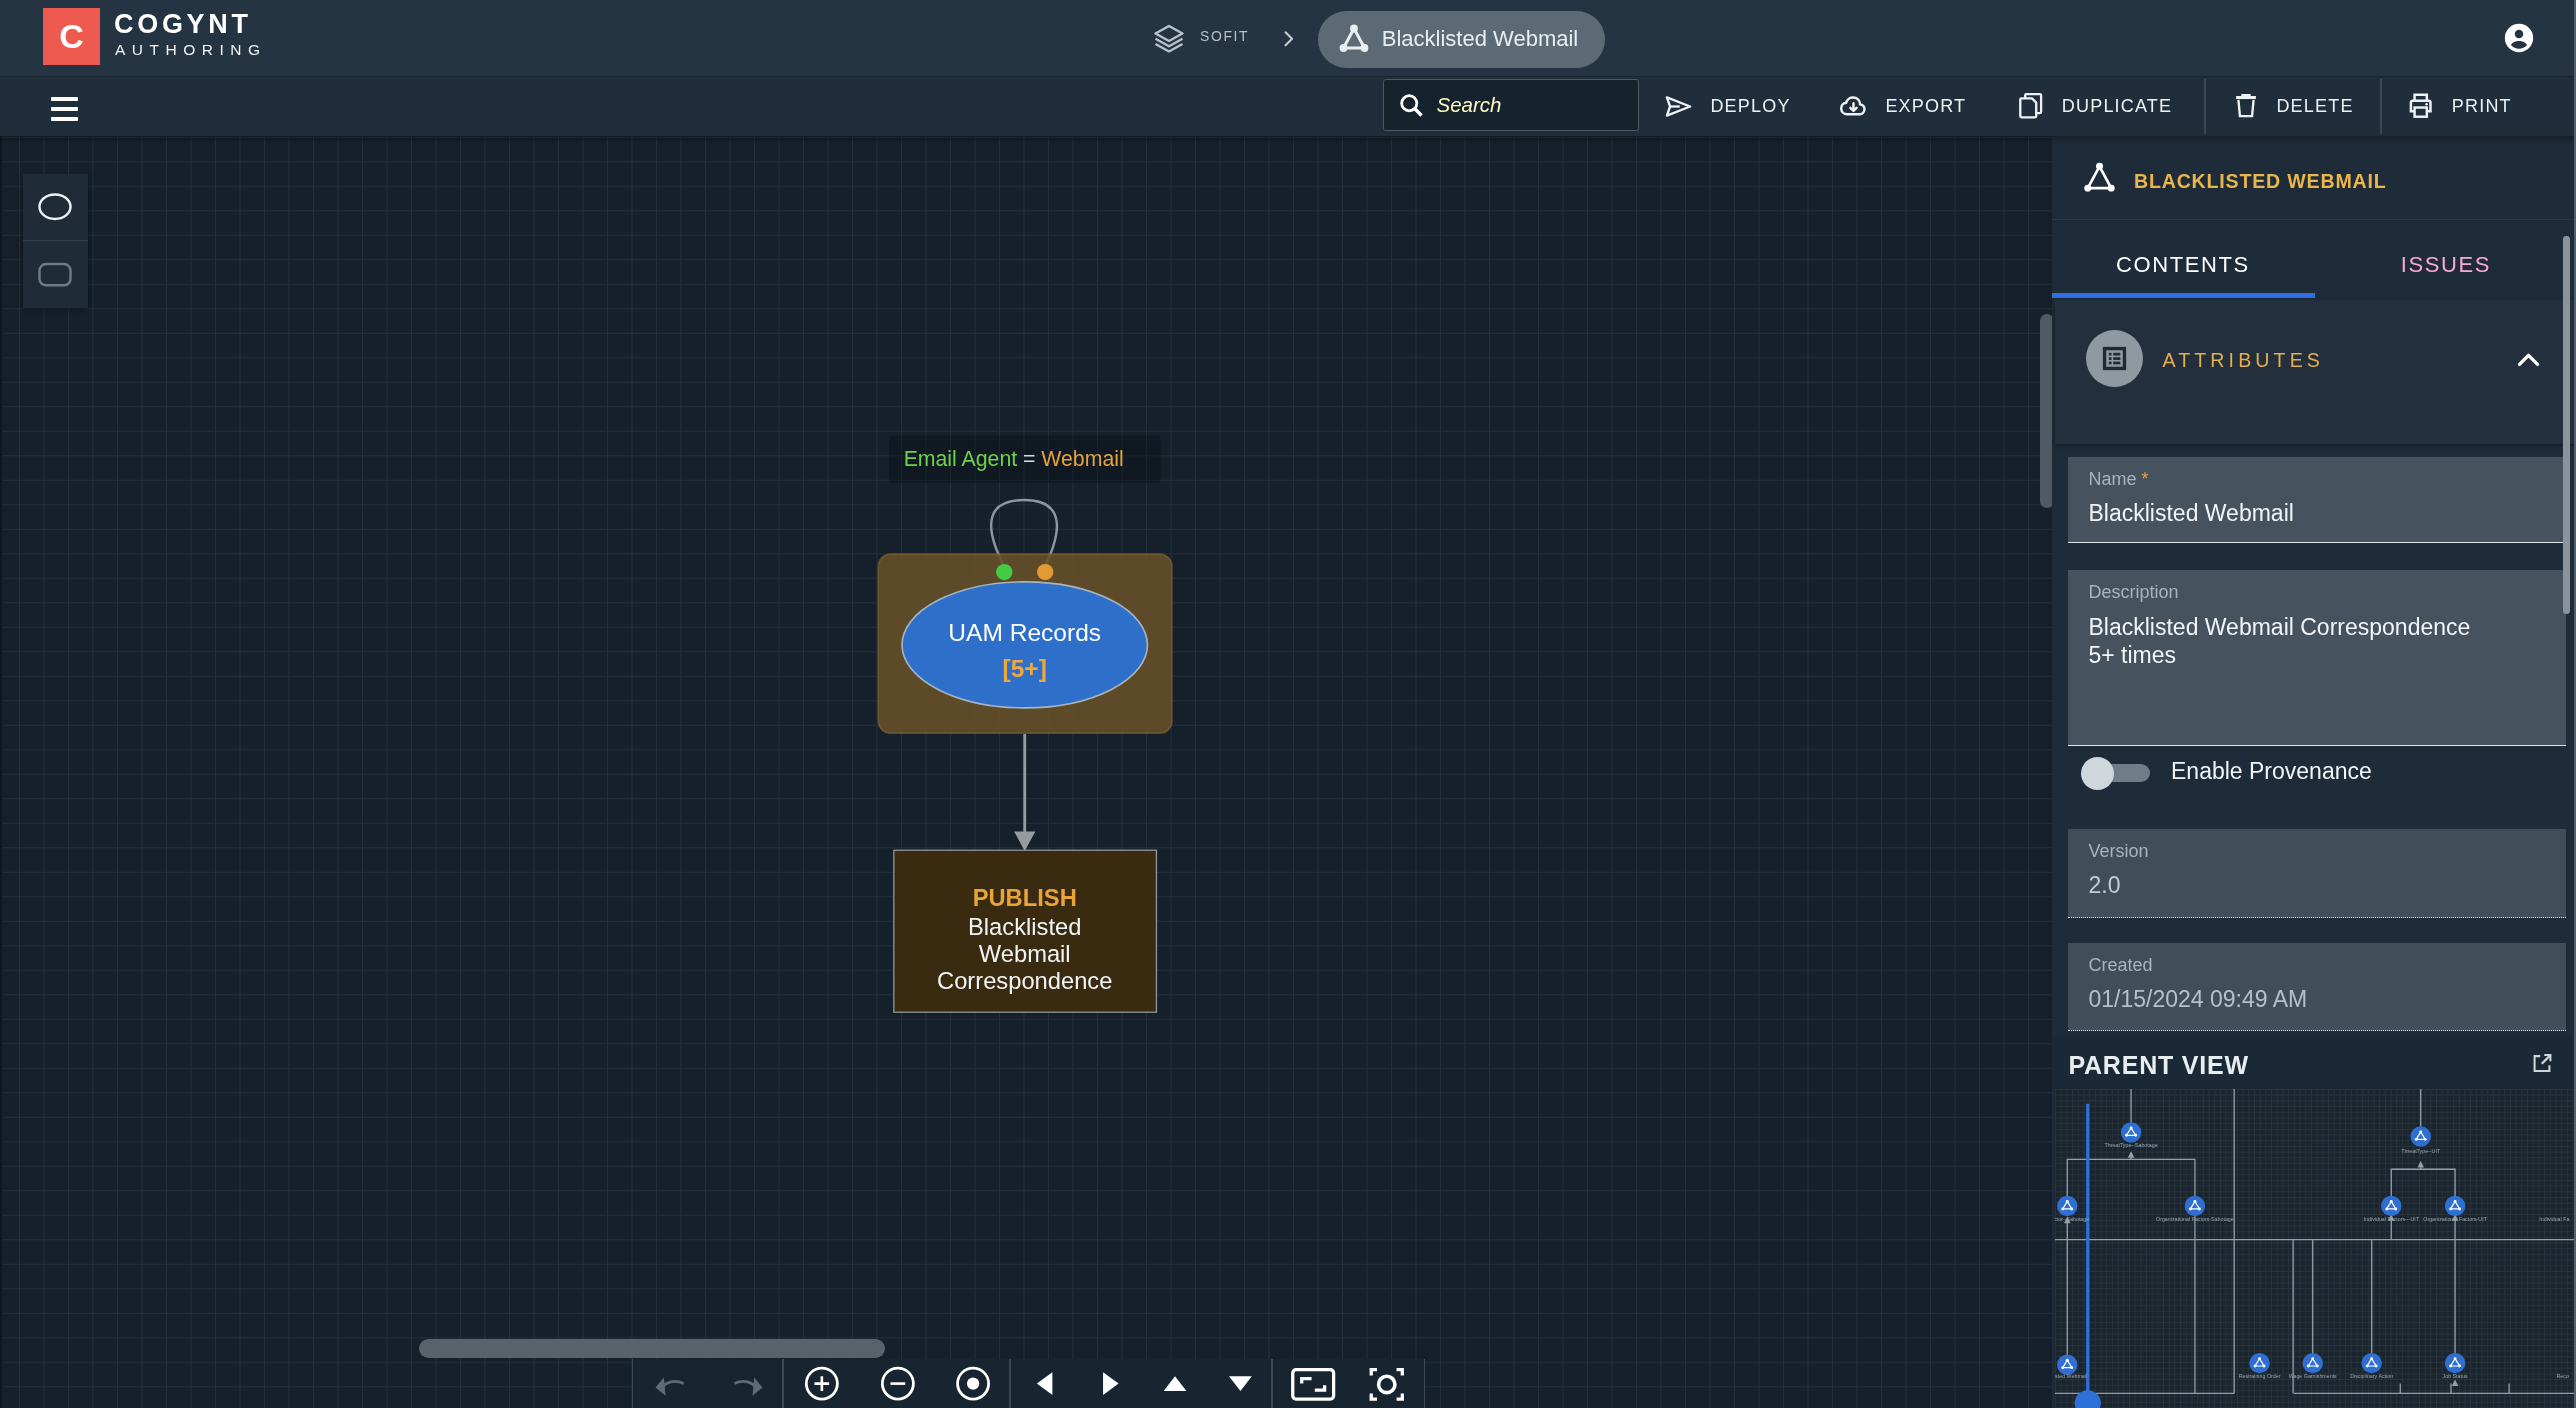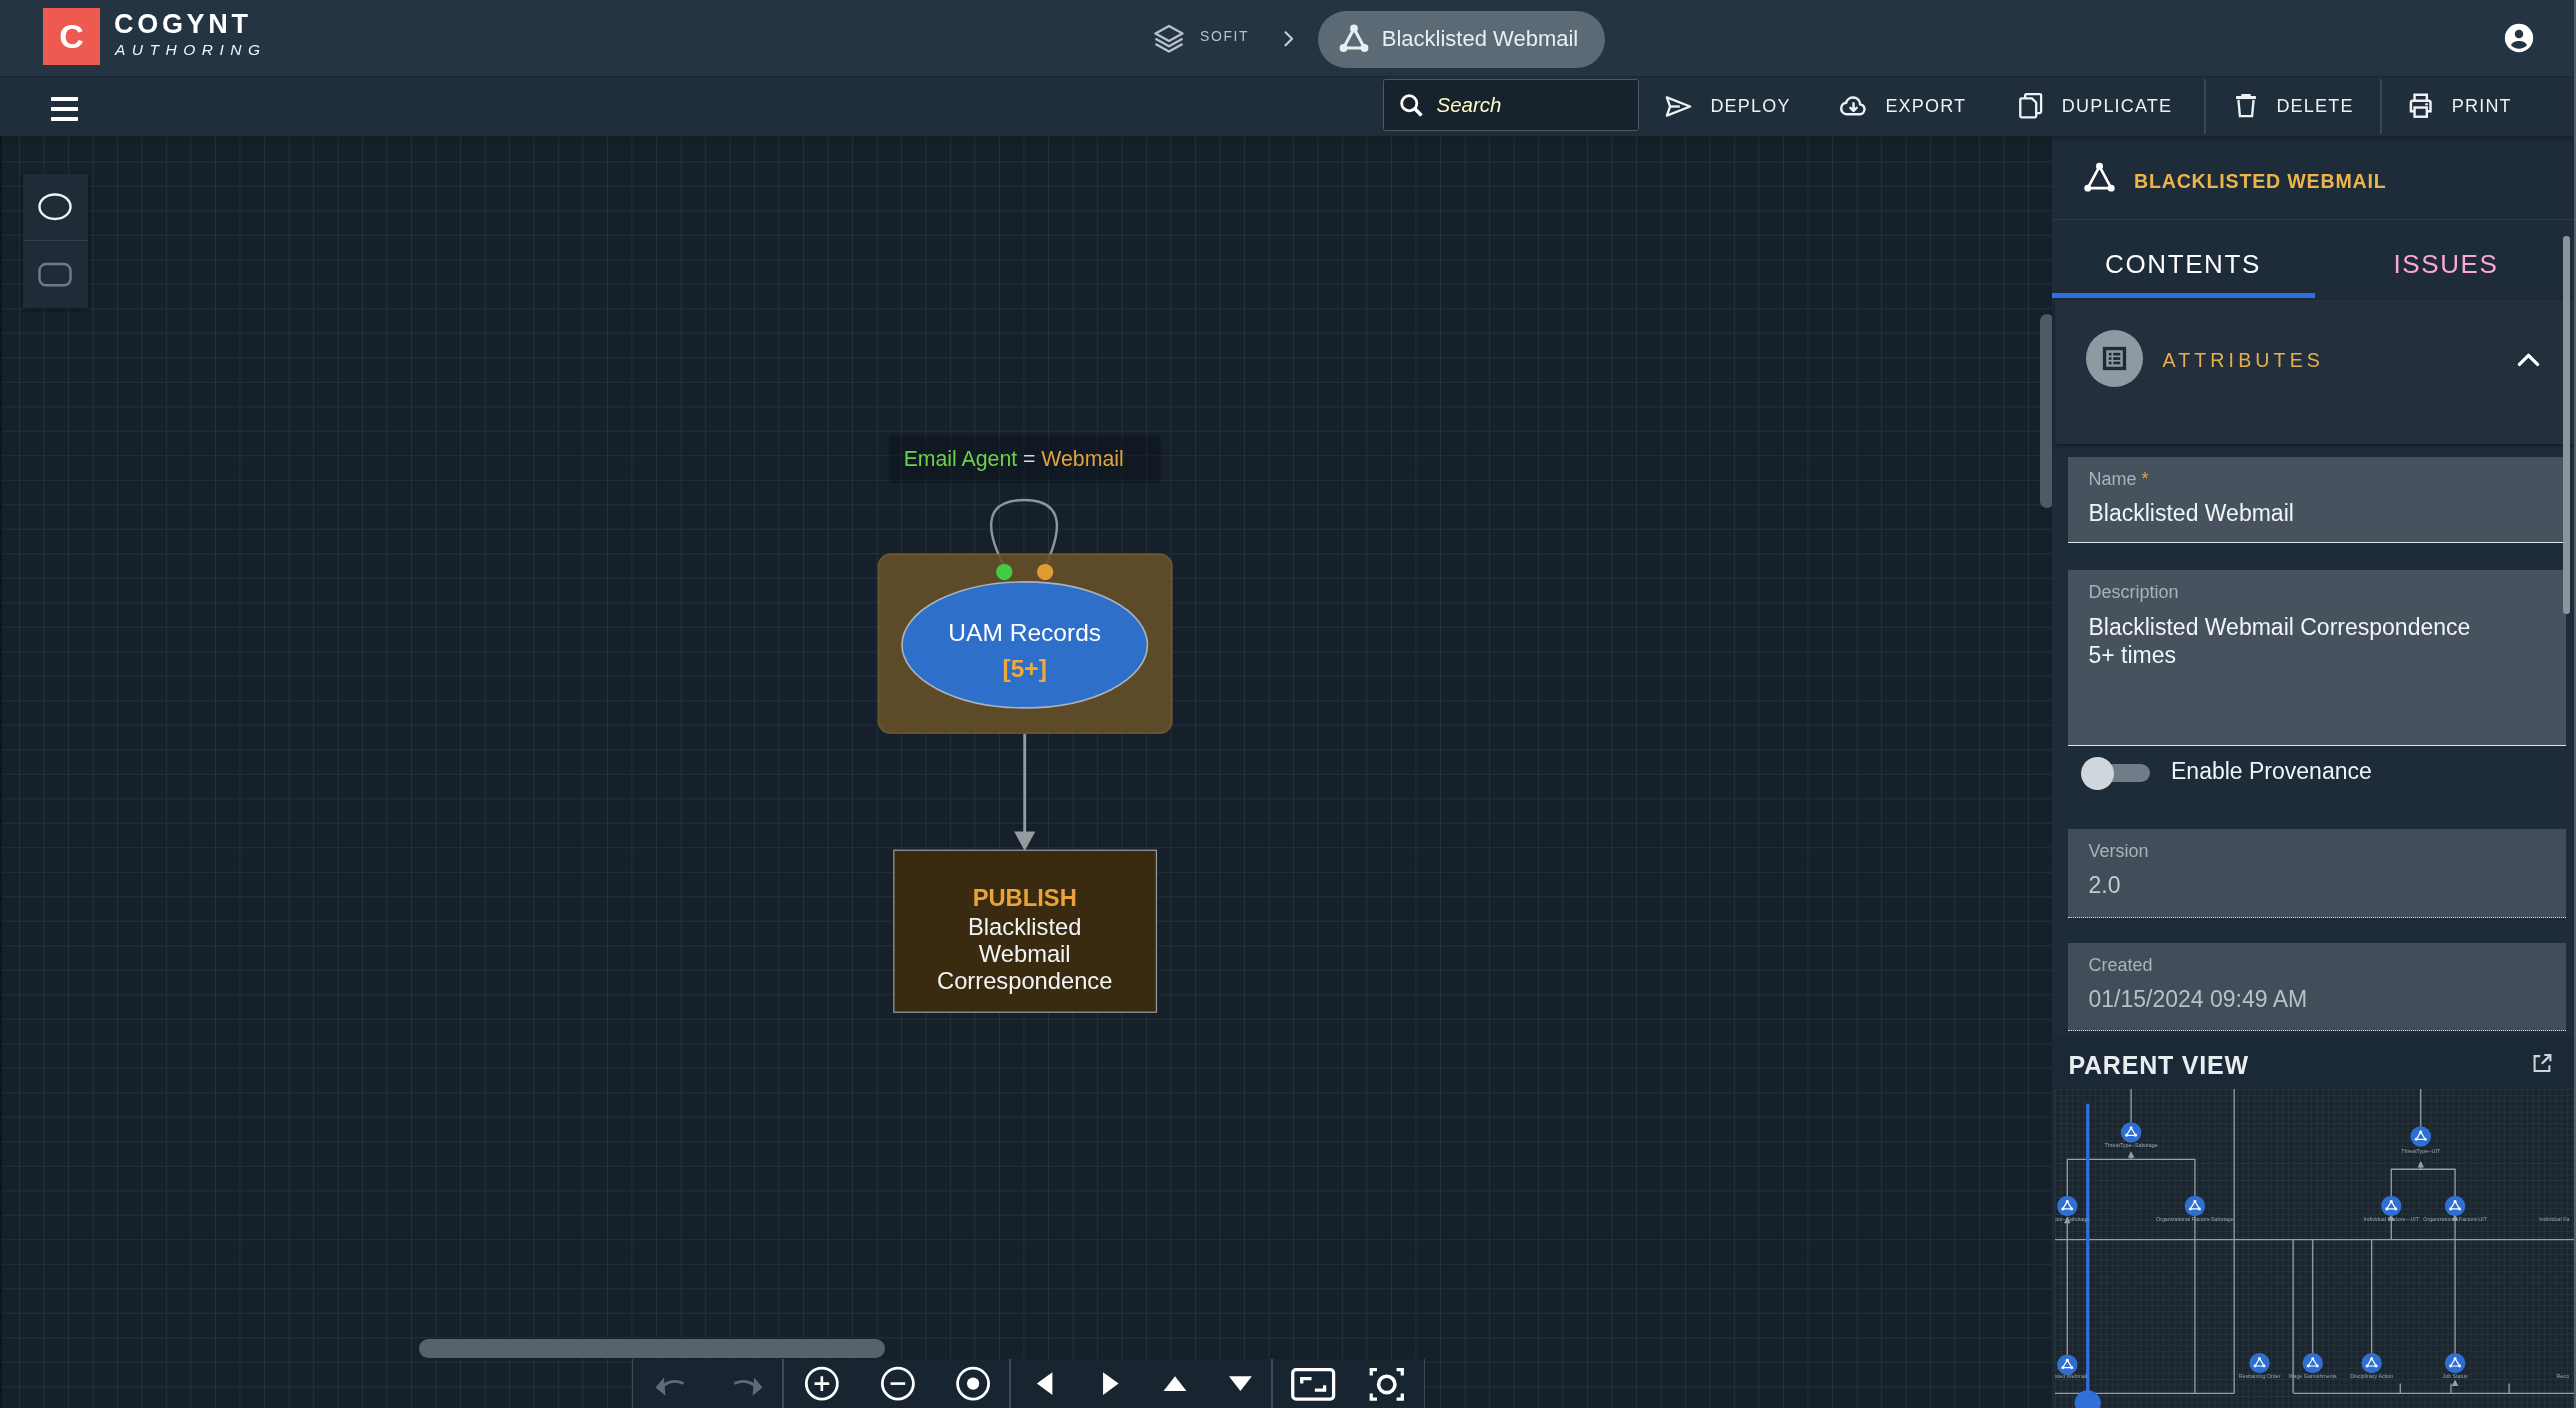--- a/index.html
+++ b/index.html
@@ -4,21 +4,21 @@
 <style>
 * { margin:0; padding:0; box-sizing:border-box; }
 html,body { width:2576px; height:1409px; overflow:hidden; background:#15202a;
   font-family:"Liberation Sans", sans-serif; }
 
 
 #topbar { position:absolute; left:0; top:0; width:2576px; height:76px; background:#243442; z-index:30; }
 #logoSq { position:absolute; left:43px; top:8.2px; width:57px; height:57px; background:#ee5a4f;
   color:#fff; font-weight:bold; font-size:34px; text-align:center; line-height:57px; }
 #logoT1 { position:absolute; left:114px; top:9px; font-size:27px; font-weight:bold; color:#fff; letter-spacing:3.7px; }
-#logoT2 { position:absolute; left:115px; top:41px; font-size:15.5px; color:#f2f5f7; letter-spacing:6.5px;font-style:italic; }
+#logoT2 { position:absolute; left:115px; top:41px; font-size:15.5px; color:#f2f5f7; letter-spacing:6.5px; }
 
 #sofit { position:absolute; left:1200px; top:28px; color:#b7c2ca; font-size:14px; letter-spacing:1.6px; }
 #pill { position:absolute; left:1318px; top:10.6px; width:287px; height:57px; background:#5c6a75; border-radius:29px; display:flex; align-items:center; padding-left:18px; }
 #pillTxt { color:#e9eef1; font-size:22px; margin-left:9.8px; }
 
 
 #toolbar { position:absolute; left:0; top:76px; width:2576px; height:60px; background:#202e3b; z-index:29;
   border-top:0.8px solid #1a2733; box-shadow:0 3.3px 5.7px rgba(0,0,0,.28); }
 #hamb { position:absolute; left:51px; top:97px; width:27px; height:23px; z-index:31;}
 #hamb div { height:4.1px; background:#fff; border-radius:0.8px; margin-bottom:5.7px; }
@@ -46,21 +46,21 @@
 
 #btoolbar { position:absolute; left:632px; top:1359px; width:793px; height:50px; background:#18242f;
   border-left:1.6px solid #3a4a56; border-right:1.6px solid #3a4a56; z-index:20; }
 .bsep { position:absolute; top:0; width:1.6px; height:50px; background:#3a4a56; }
 
 
 #panel { position:absolute; left:2052px; top:136px; width:524px; height:1273px; background:#1e2b38; z-index:10; }
 #ptitle { position:absolute; left:82px; top:34px; font-size:19.6px; font-weight:bold; letter-spacing:0.8px; color:#ecb54b; }
 #pdivide { position:absolute; left:0; top:83px; width:524px; height:0.8px; background:#2b3947; }
 .ptab { position:absolute; top:83px; width:262px; height:91px; display:flex; align-items:center; justify-content:center;
-  font-size:26px; letter-spacing:1.6px; }
+  font-size:22px; letter-spacing:1.6px; }
 #tabunder { position:absolute; left:0; top:157px; width:263px; height:4.9px; background:#2f6fe0; }
 #attrcard { position:absolute; left:2.5px; top:164px; width:522px; height:144px; background:#232f3d;
   box-shadow:0 1.6px 4.1px rgba(0,0,0,.4); }
 #attrcircle { position:absolute; left:31px; top:30px; width:57px; height:57px; border-radius:50%; background:#8f99a1; }
 #attrtxt { position:absolute; left:108px; top:49px; font-size:19.6px; letter-spacing:4.1px; color:#e5b04c; }
 .field { position:absolute; left:15.5px; width:498px; background:#46525e; }
 .field .lab { position:absolute; left:21px; top:11.5px; font-size:18px; color:#a9b3bc; }
 .field .val { position:absolute; left:21px; top:43px; font-size:23px; color:#f2f5f7; }
 #fname { top:321px; height:86px; border-bottom:1.6px solid #dfe5e9; }
 #fdesc { top:434px; height:176px; border-bottom:1.6px solid #dfe5e9; }

